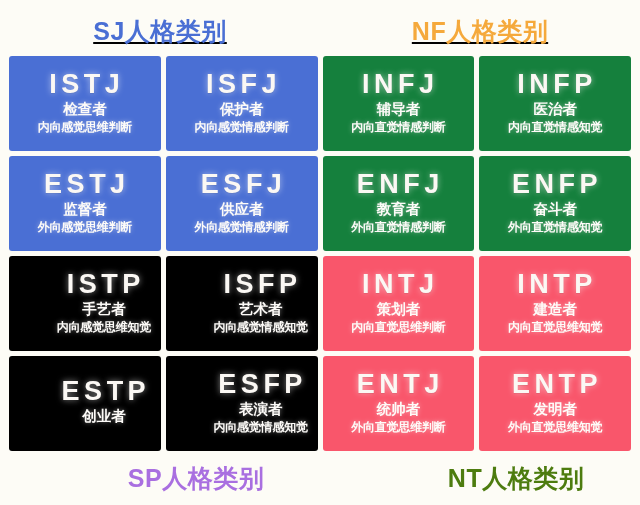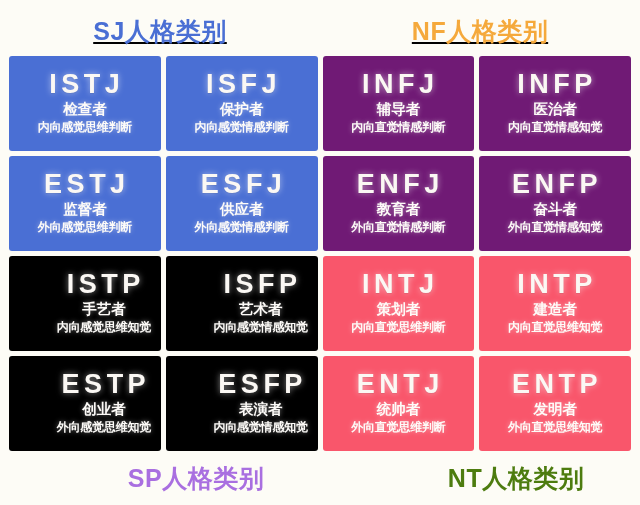--- a/index.html
+++ b/index.html
@@ -67,21 +67,21 @@
     border-radius: 3px;
     display: flex;
     flex-direction: column;
     align-items: center;
     justify-content: center;
     overflow: hidden;
     box-sizing: border-box;
     padding: 2px 2px 4px 2px;
   }
   .card.blue   { background: #4A6FD4; }
-  .card.orange { background: #701a75; }
+  .card.orange { background: #15803d; }
   .card.purple { background: #000000; padding-left: 40px; }
   .card.pink   { background: #F9566B; }
 
   .card-code {
     font-size: 27px;
     font-weight: bold;
     letter-spacing: 4.5px;
     color: #FBF8F4;
     text-shadow: 0 0 6px rgba(255,255,255,0.55), 0 1px 1px rgba(0,0,0,0.10);
     line-height: 1.05;
@@ -179,21 +179,20 @@
         <div class="card-funcs">内向直觉思维判断</div>
       </div>
       <div class="card pink">
         <div class="card-code">INTP</div>
         <div class="card-role">建造者</div>
         <div class="card-funcs">内向直觉思维知觉</div>
       </div>
       <div class="card purple">
         <div class="card-code">ESTP</div>
         <div class="card-role">创业者</div>
-        <div class="card-funcs">外向感觉思维知觉</div>
       </div>
       <div class="card purple">
         <div class="card-code">ESFP</div>
         <div class="card-role">表演者</div>
         <div class="card-funcs">内向感觉情感知觉</div>
       </div>
       <div class="card pink">
         <div class="card-code">ENTJ</div>
         <div class="card-role">统帅者</div>
         <div class="card-funcs">外向直觉思维判断</div>

